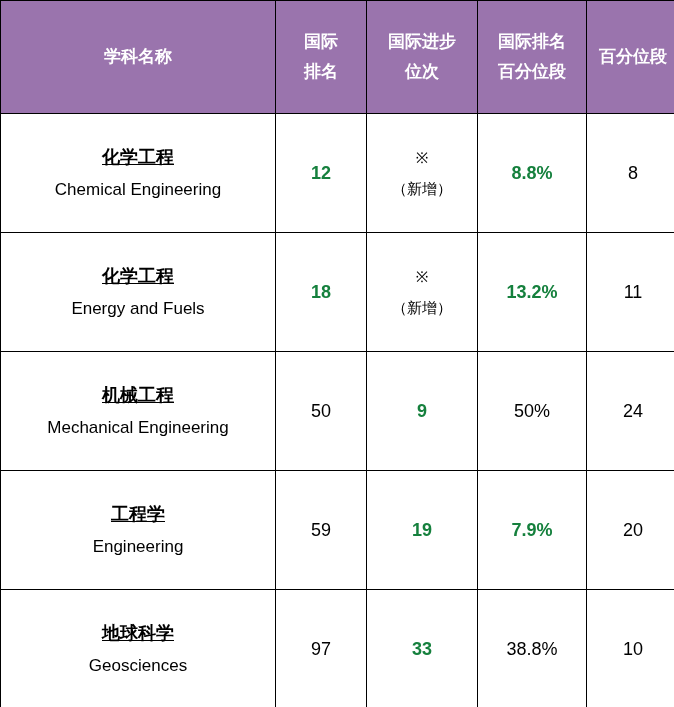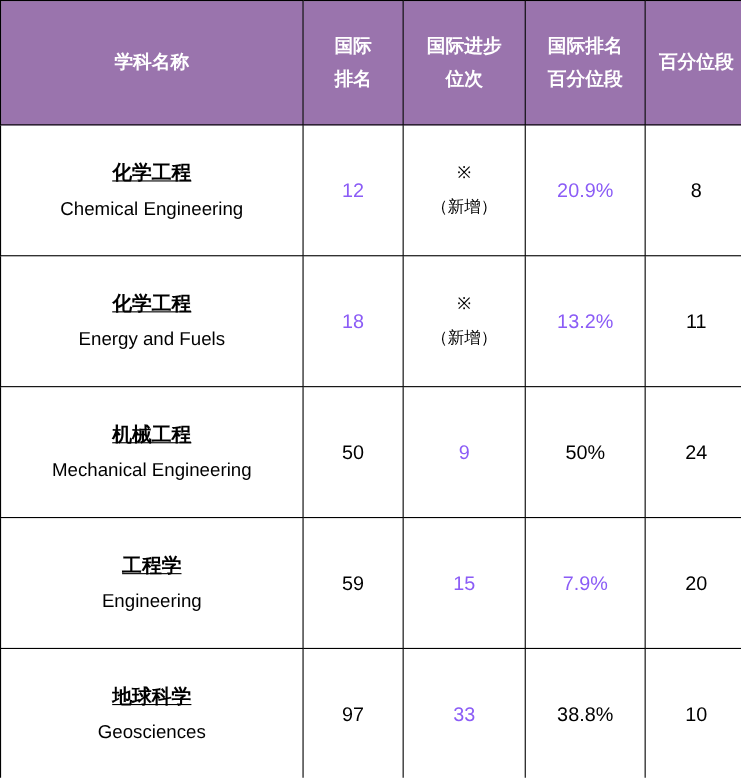--- a/index.html
+++ b/index.html
@@ -58,22 +58,22 @@
     font-weight: bold;
     font-size: 18px;
     text-decoration: underline;
   }
   .subject-en {
     display: block;
     font-weight: normal;
     font-size: 17px;
   }
   .red {
-    color: #8b5cf6;
-    font-weight: normal;
+    color: #15803d;
+    font-weight: bold;
   }
   .plain {
     color: #000000;
     font-weight: normal;
   }
   .progress-cell {
     line-height: 2.1;
     font-size: 16px;
   }
   .progress-mark {
@@ -120,21 +120,21 @@
       <tr>
         <td class="subject-cell">
           <span class="subject-cn">化学工程</span>
           <span class="subject-en">Chemical Engineering</span>
         </td>
         <td class="single red">12</td>
         <td class="progress-cell">
           <span class="progress-mark">※</span>
           <span class="progress-note">（新增）</span>
         </td>
-        <td class="single red">20.9%</td>
+        <td class="single red">8.8%</td>
         <td class="single plain">8</td>
       </tr>
 
       <tr>
         <td class="subject-cell">
           <span class="subject-cn">化学工程</span>
           <span class="subject-en">Energy and Fuels</span>
         </td>
         <td class="single red">18</td>
         <td class="progress-cell">
@@ -155,21 +155,21 @@
         <td class="single plain">50%</td>
         <td class="single plain">24</td>
       </tr>
 
       <tr>
         <td class="subject-cell">
           <span class="subject-cn">工程学</span>
           <span class="subject-en">Engineering</span>
         </td>
         <td class="single plain">59</td>
-        <td class="single red">15</td>
+        <td class="single red">19</td>
         <td class="single red">7.9%</td>
         <td class="single plain">20</td>
       </tr>
 
       <tr>
         <td class="subject-cell">
           <span class="subject-cn">地球科学</span>
           <span class="subject-en">Geosciences</span>
         </td>
         <td class="single plain">97</td>

